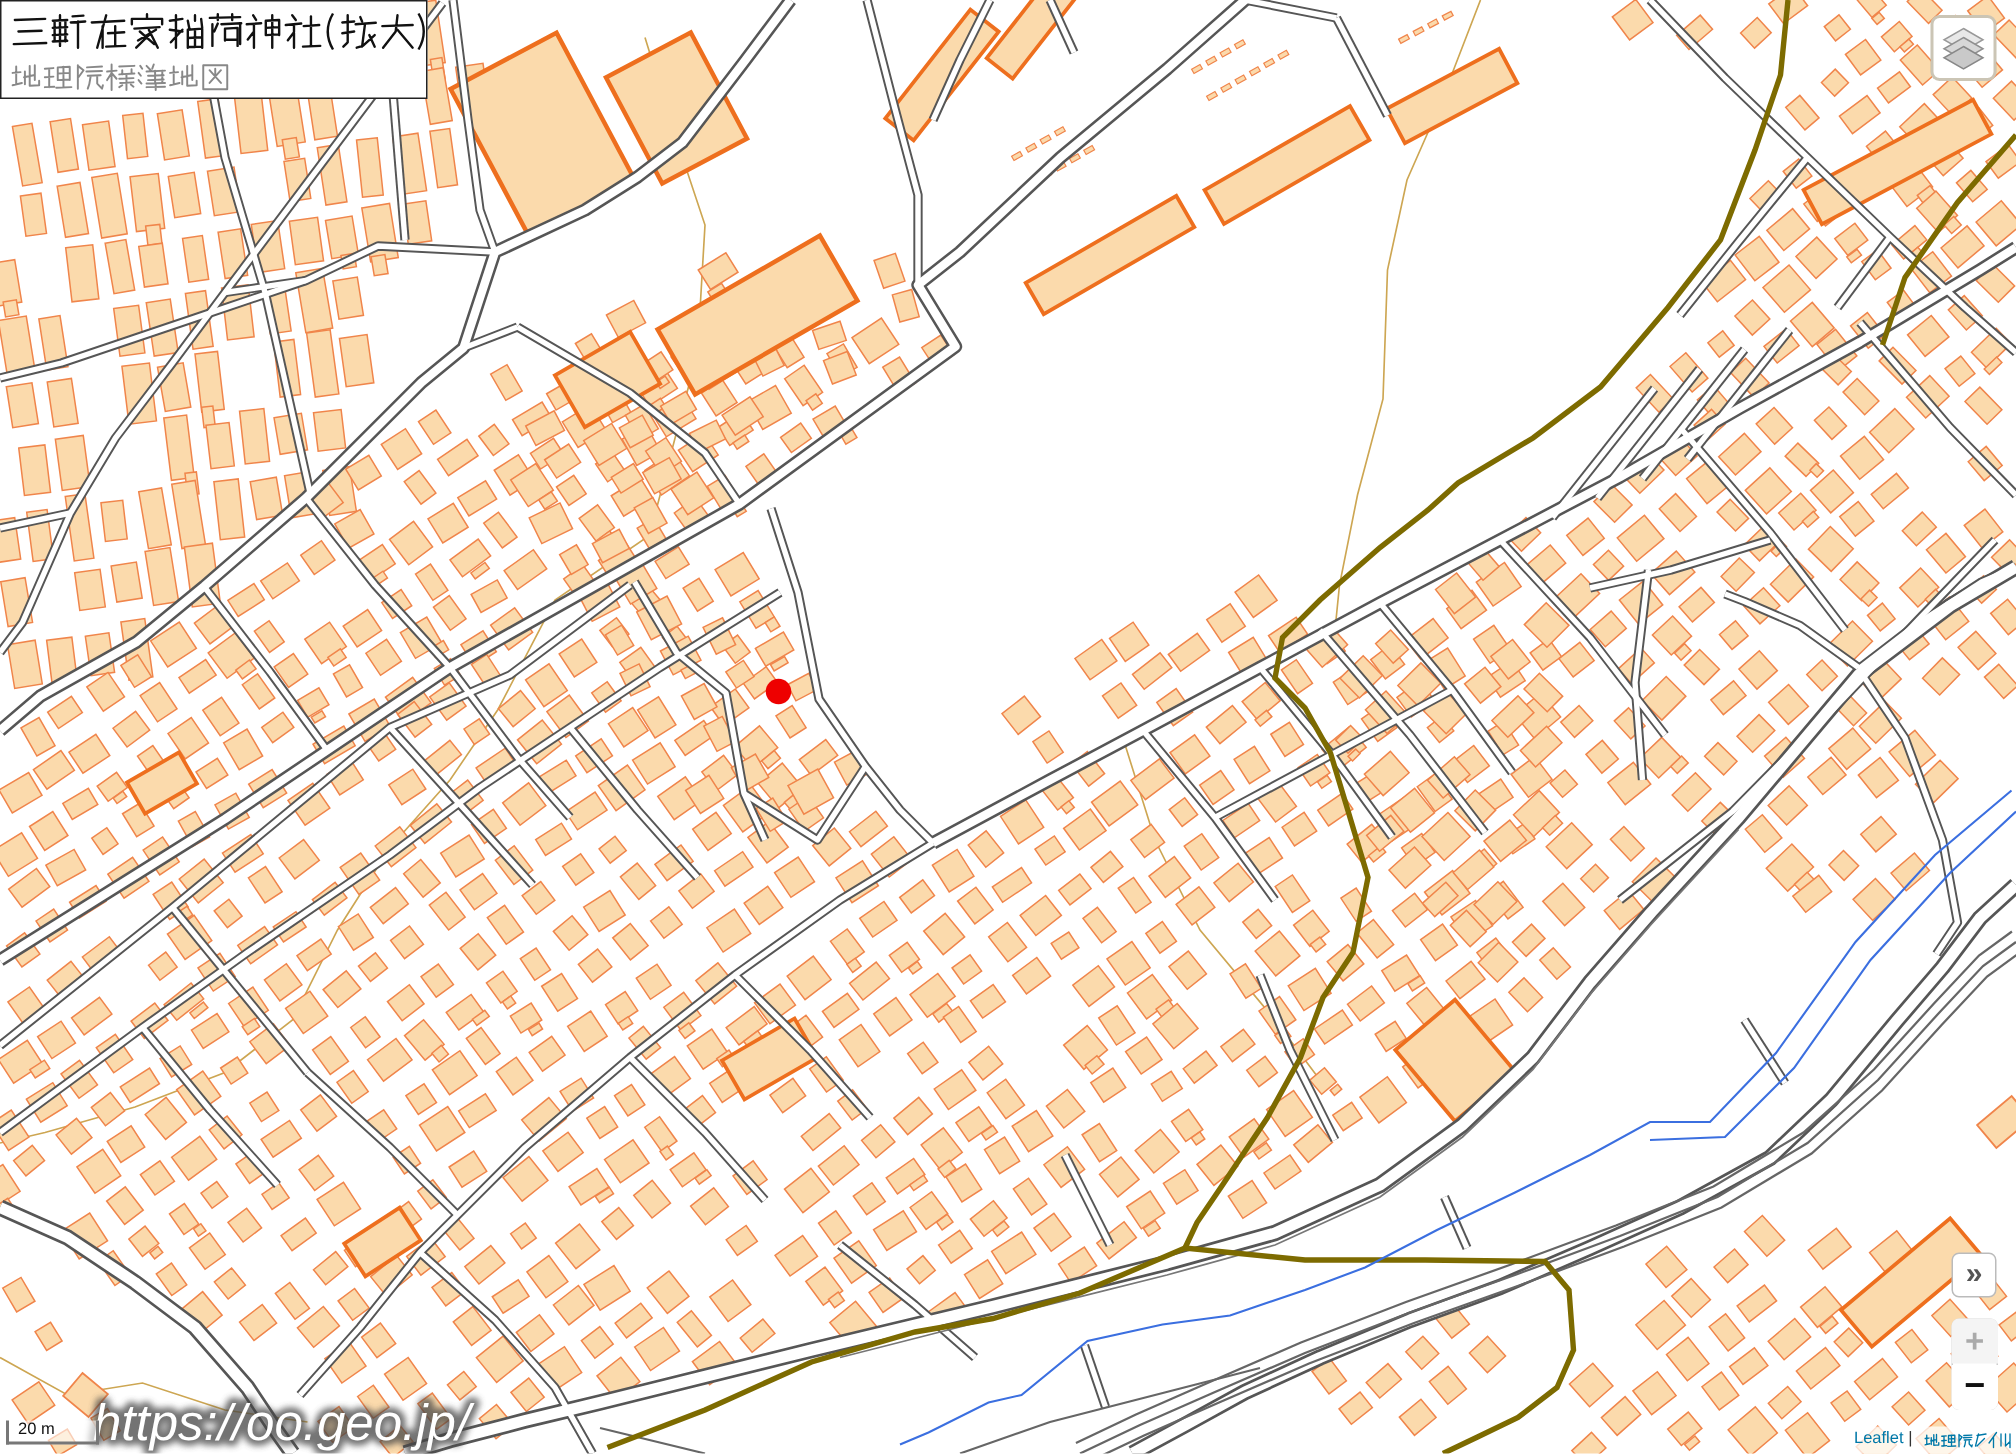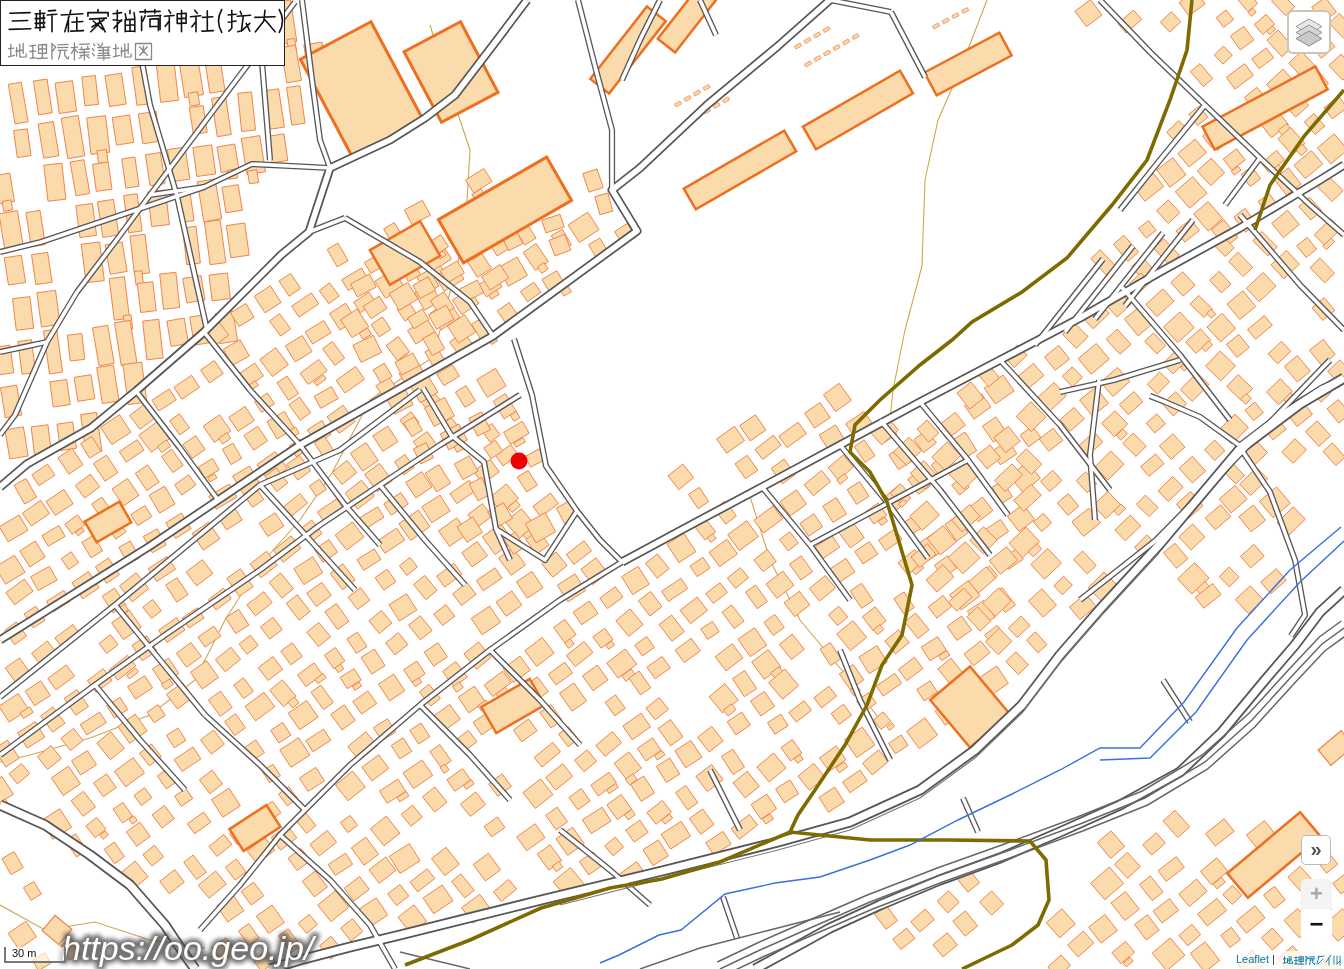--- a/index.html
+++ b/index.html
@@ -1432,21 +1432,21 @@
 <polygon points="15,8 28,15.5 15,23 2,15.5" fill="#d7d7d7" stroke="#909090" stroke-width="1"></polygon>
 <polygon points="15,14 28,21.5 15,29 2,21.5" fill="#c9c9c9" stroke="#888" stroke-width="1"></polygon>
 </svg>
 
 <div style="position:absolute;left:1301px;top:835px;width:30px;height:30px;background:#fff;border:1px solid #bbb;border-radius:5px;box-sizing:border-box;color:#555;font-size:20px;font-weight:bold;text-align:center;line-height:27px;">»</div>
 
 <div style="position:absolute;left:1301px;top:879px;width:31px;height:61px;background:#fff;border:1px solid #ccc;border-radius:5px;box-sizing:border-box;"></div>
 <div style="position:absolute;left:1301px;top:879px;width:31px;height:30px;background:#f4f4f4;border-radius:5px 5px 0 0;color:#aaa;font-size:22px;font-weight:bold;text-align:center;line-height:30px;">+</div>
 <div style="position:absolute;left:1301px;top:910px;width:31px;height:30px;background:#fff;border-radius:0 0 5px 5px;color:#111;font-size:24px;font-weight:bold;text-align:center;line-height:27px;">−</div>
 
-<div style="position:absolute;left:4px;top:947px;width:62px;height:16px;background:rgba(255,255,255,0.6);border:2px solid #777;border-top:none;box-sizing:border-box;color:#111;font-size:11px;line-height:13px;padding-left:6px;">30 m</div>
+<div style="position:absolute;left:4px;top:947px;width:62px;height:16px;background:rgba(255,255,255,0.6);border:2px solid #777;border-top:none;box-sizing:border-box;color:#111;font-size:11px;line-height:13px;padding-left:6px;">20 m</div>
 
 <div style="position:absolute;left:1228px;top:951px;width:116px;height:18px;background:rgba(255,255,255,0.75);"></div>
 <div style="position:absolute;left:1236px;top:953px;color:#0078A8;font-size:11px;">Leaflet <span style="color:#333">|</span></div>
 <svg width="62" height="14" style="position:absolute;left:1283px;top:954px;">
     <path d="M1.5 2.7L1.5 9.0M0.2 5.0L3.0 4.7M0.2 9.3L3.5 8.5M4.5 4.5L4.5 9.0M6.2 2.5L6.2 9.5M8.0 2.3L8.0 7.5M4.2 6.5L8.0 5.7M6.2 9.5L9.5 9.3M9.5 9.3L9.5 7.7" stroke="#0078A8" stroke-width="0.9" fill="none" stroke-linecap="round"></path>
     <path d="M11.5 3.5L14.5 3.3M11.5 6.5L14.5 6.3M11.5 10.0L14.8 9.8M13.0 3.5L13.0 10.0M16.0 3.0L20.2 2.8M16.0 3.0L16.0 7.5M20.2 2.8L20.2 7.5M16.0 5.2L20.2 5.0M16.0 7.5L20.2 7.3M18.0 2.8L18.0 10.0M15.5 10.2L20.8 10.0" stroke="#0078A8" stroke-width="0.9" fill="none" stroke-linecap="round"></path>
     <path d="M23.0 2.3L23.0 10.5M23.0 2.5L25.0 4.0M25.0 4.0L23.2 6.5M26.2 3.0L31.5 2.7M26.0 4.5L31.5 4.3M26.5 6.0L31.0 5.8M27.5 6.0L27.0 9.0M27.0 9.0L26.5 10.5M29.8 6.0L29.8 8.7M29.8 8.7L31.5 10.5M31.5 10.5L31.8 9.3" stroke="#0078A8" stroke-width="0.9" fill="none" stroke-linecap="round"></path>
     <path d="M35.0 3.0L41.0 2.0M36.0 2.0L34.0 10.0M40.0 5.0L35.0 10.0" stroke="#0078A8" stroke-width="0.9" fill="none" stroke-linecap="round"></path>
     <path d="M48.0 1.0L43.0 8.0M46.0 4.0L46.0 11.0" stroke="#0078A8" stroke-width="0.9" fill="none" stroke-linecap="round"></path>
     <path d="M51.0 2.0L51.0 10.0M54.0 2.0L54.0 10.0M54.0 10.0L57.0 7.0M57.0 2.0L57.0 11.0" stroke="#0078A8" stroke-width="0.9" fill="none" stroke-linecap="round"></path>

